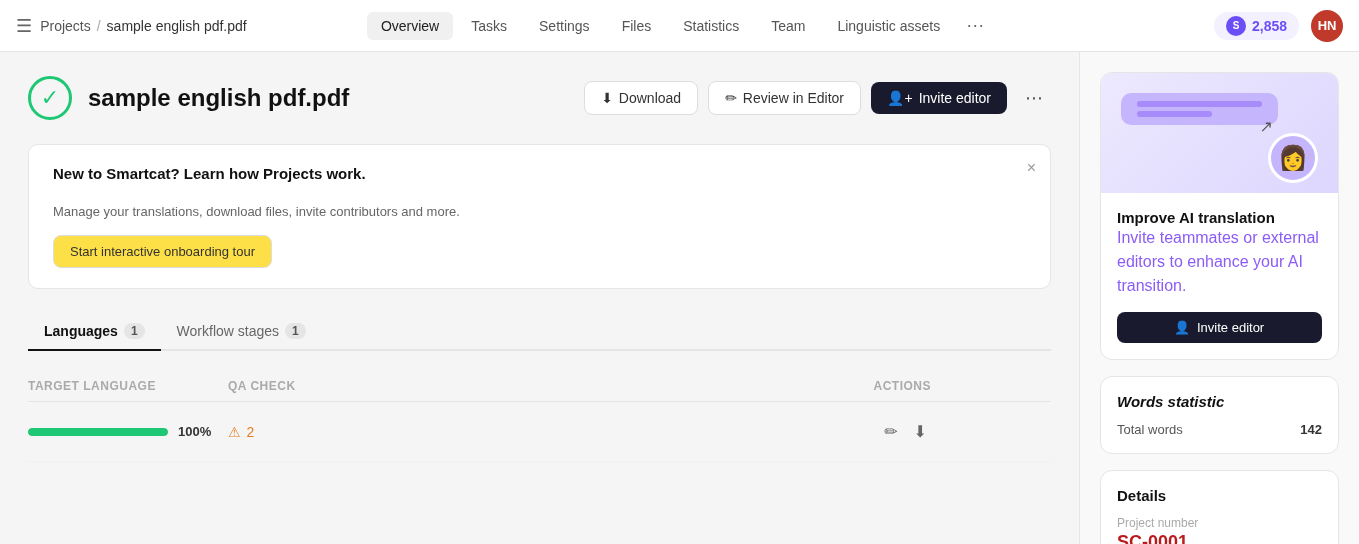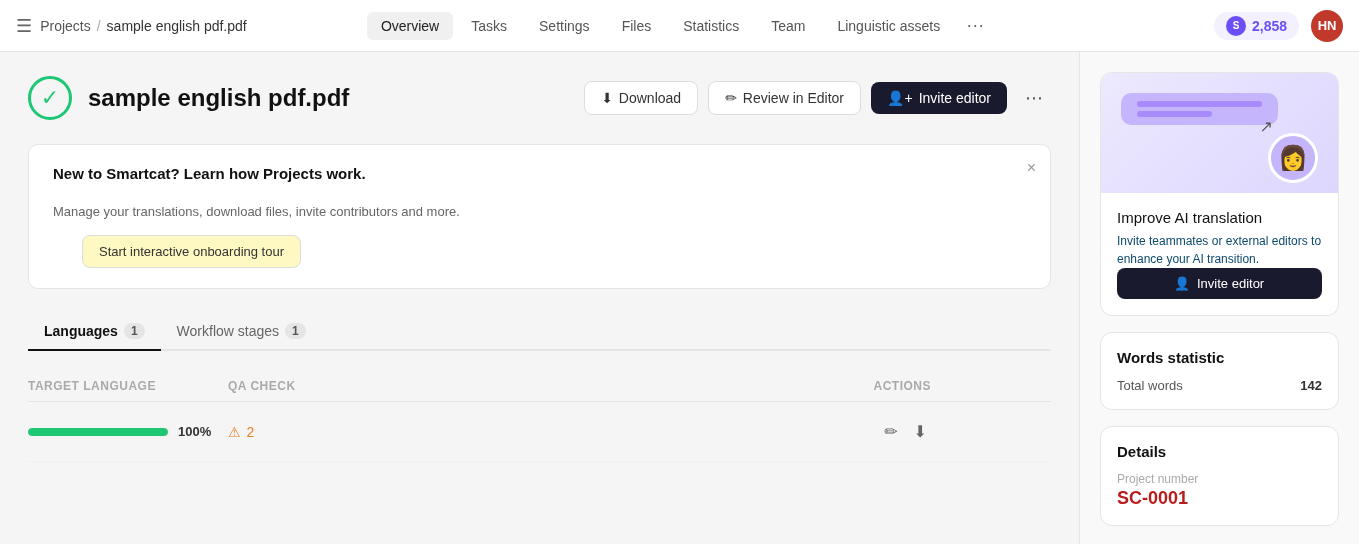--- a/index.html
+++ b/index.html
@@ -68,21 +68,21 @@
       padding: 20px 24px; margin-bottom: 24px; position: relative;
     }
     .banner-close {
       position: absolute; top: 14px; right: 14px; cursor: pointer;
       color: #999; font-size: 16px; background: none; border: none;
     }
     .banner-title { font-size: 15px; font-weight: 700; color: #111; margin-bottom: 22px; }
     .banner-desc { font-size: 13px; color: #666; margin-bottom: 16px; }
     .btn-tour {
       padding: 8px 16px; border-radius: 8px; border: 1px solid #ddd;
-      background: #fef9c3; font-size: 13px; font-weight: 500; cursor: pointer; color: #333; margin-left: 29px;
+      background: #fde047; font-size: 13px; font-weight: 500; cursor: pointer; color: #333;
     }
 
     
     .tabs { display: flex; align-items: center; gap: 0; border-bottom: 2px solid #e5e5e5; margin-bottom: 0; }
     .tab {
       padding: 10px 16px; cursor: pointer; font-size: 14px; color: #666;
       border-bottom: 2px solid transparent; margin-bottom: -2px; white-space: nowrap;
       display: flex; align-items: center; gap: 6px;
     }
     .tab.active { color: #111; font-weight: 600; border-bottom-color: #111; }
@@ -137,31 +137,31 @@
       font-size: 16px; color: #555;
     }
     .promo-avatar {
       width: 50px; height: 50px; border-radius: 50%; background: #c4b5fd;
       position: absolute; bottom: 10px; right: 20px;
       overflow: hidden; border: 3px solid #fff;
       display: flex; align-items: center; justify-content: center;
       font-size: 24px;
     }
     .card-body { padding: 16px; }
-    .card-title { font-size: 15px; font-weight: 400; color: #111; margin-bottom: 6px; }
-    .card-desc { font-size: 12px; color: #0c4a6e; line-height: 1.5; }
+    .card-title { font-size: 15px; font-weight: 700; color: #111; }
+    .card-desc { font-size: 16px; color: #8b5cf6; margin-bottom: 14px; line-height: 1.5; }
     .btn-invite {
       display: flex; align-items: center; gap: 6px; padding: 8px 16px;
       border-radius: 8px; background: #1a1a2e; color: #fff; border: none;
       font-size: 13px; font-weight: 500; cursor: pointer; width: 100%; justify-content: center;
     }
 
     
     .stats-card { background: #fff; border: 1px solid #e5e5e5; border-radius: 12px; padding: 16px; margin-bottom: 16px; }
-    .stats-title { font-size: 15px; font-weight: 700; color: #111; margin-bottom: 12px; }
+    .stats-title { font-size: 15px; font-weight: 700; color: #111; margin-bottom: 12px; font-style: italic; }
     .stat-row { display: flex; justify-content: space-between; align-items: center; gap: 18px; }
     .stat-label { font-size: 13px; color: #555; }
     .stat-value { font-size: 13px; color: #333; font-weight: 600; }
 
     
     .details-card { background: #fff; border: 1px solid #e5e5e5; border-radius: 12px; padding: 16px; }
     .details-title { font-size: 15px; font-weight: 700; color: #111; margin-bottom: 12px; }
     .detail-label { font-size: 12px; color: #aaa; margin-bottom: 2px; }
     .detail-value { font-size: 18px; color: #b91c1c; font-weight: 600; }
   </style>

